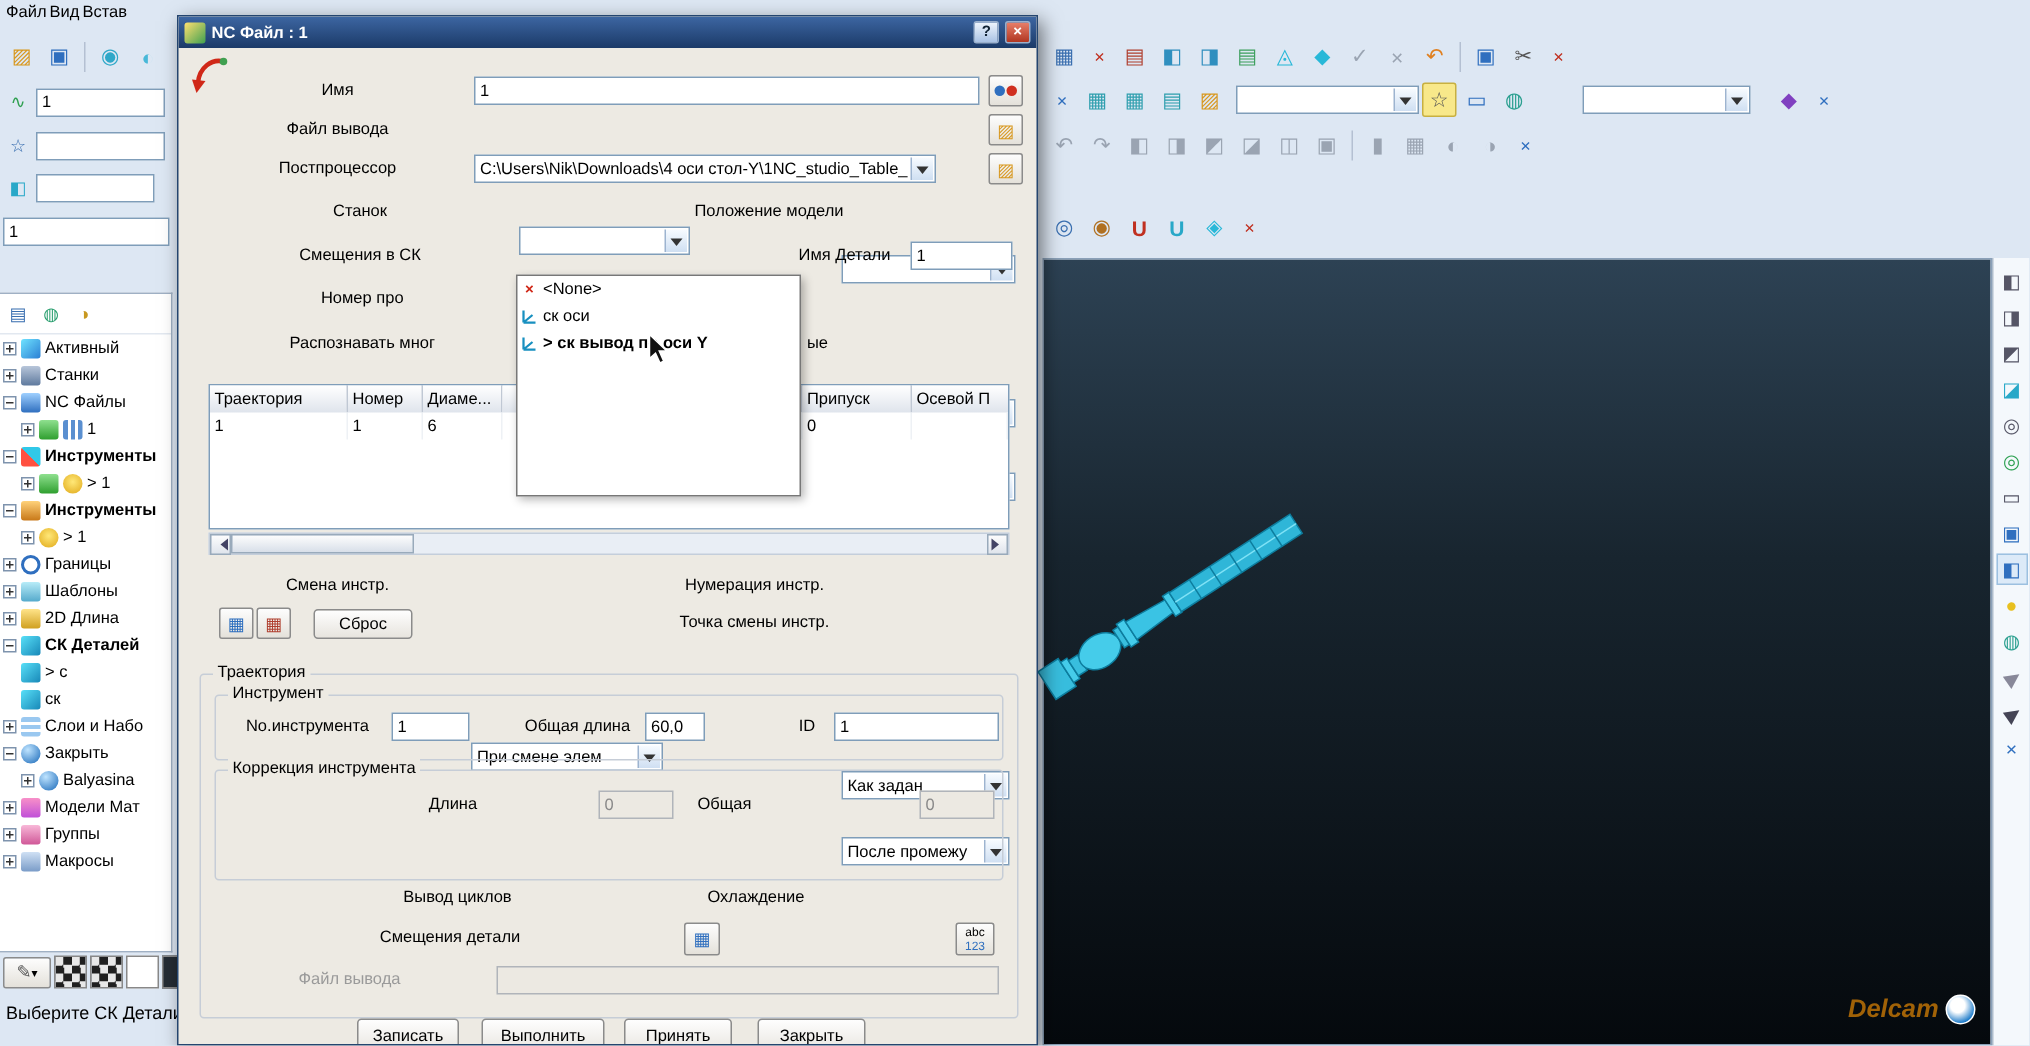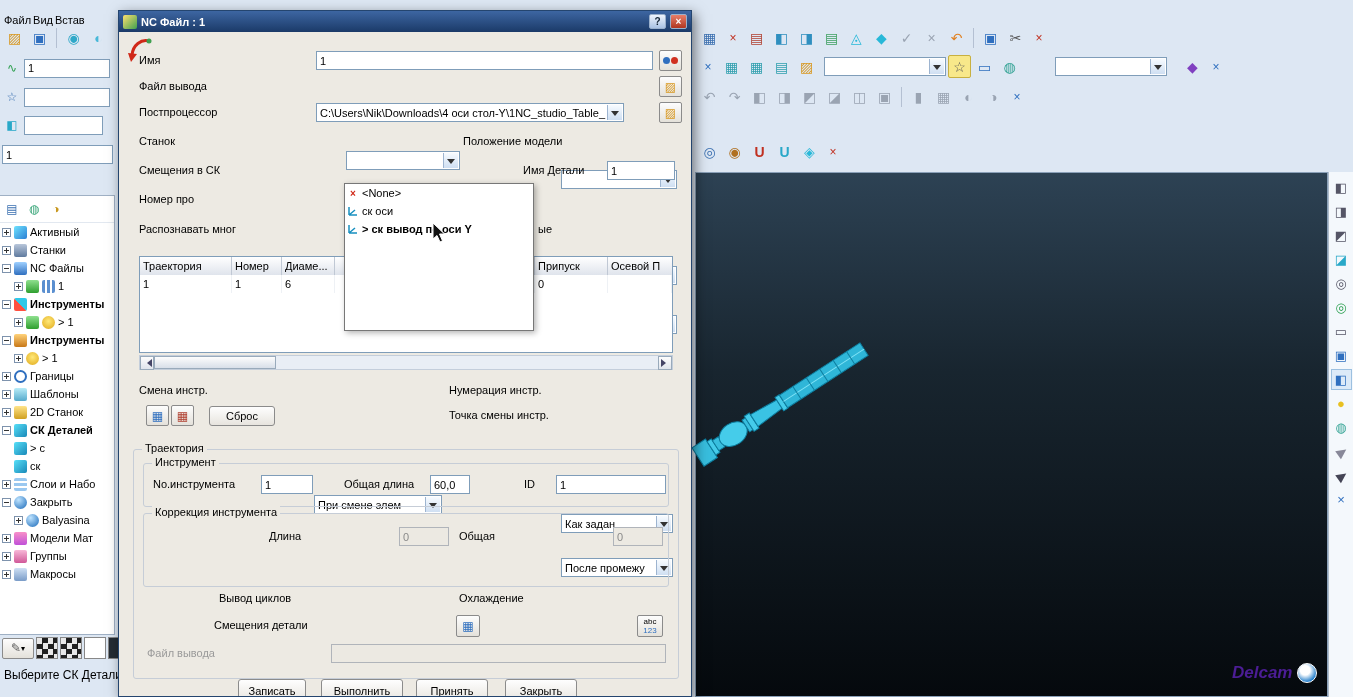--- a/index.html
+++ b/index.html
@@ -9,21 +9,21 @@
 .tbi{width:23px;height:23px;display:flex;align-items:center;justify-content:center;font-size:14px;border-radius:2px;flex:none}
 .tbi.sm{width:20px;height:20px;font-size:12px}
 .sep{width:1px;height:20px;background:#b4c0d2;margin:0 3px;flex:none}
 .row{display:flex;align-items:center;gap:2px}
 .gray{color:#9aa4b2}
 .txt{background:#fff;border:1px solid #7f9db9;height:19px;font-size:11px;display:flex;align-items:center;padding:0 3px;white-space:nowrap;overflow:hidden}
 .txt.dis{background:#ece9e2;border-color:#b0b4ba;color:#8a8a8a}
 .combo{background:#fff;border:1px solid #7f9db9;height:19px;font-size:11px;display:flex;align-items:center;padding:0 18px 0 3px;position:relative;white-space:nowrap;overflow:hidden}
 .combo .car{position:absolute;right:1px;top:1px;bottom:1px;width:15px;background:linear-gradient(#f7fbff,#cfdff2);border-left:1px solid #9db4d0;display:flex;align-items:flex-start;justify-content:center}
 .combo .car:after{content:'';border:4px solid transparent;border-top:5px solid #333;margin-top:6px}
-.rlbl{position:absolute;text-align:left;white-space:nowrap}
+.rlbl{position:absolute;text-align:center;white-space:nowrap}
 .llbl{position:absolute;white-space:nowrap}
 .btn{background:linear-gradient(#fefefe,#e7e4de);border:1px solid #8b8b8b;border-radius:3px;font-size:11px;display:flex;align-items:center;justify-content:center}
 .ibtn{width:23px;height:21px;background:linear-gradient(#fdfdfd,#e4e1da);border:1px solid #8b8b8b;border-radius:2px;display:flex;align-items:center;justify-content:center;font-size:12px}
 #dialog{left:118px;top:10px;width:574px;height:687px;background:#edeae3;border:1px solid #24456f;box-shadow:3px 4px 12px rgba(0,0,0,.5);overflow:hidden;z-index:20}
 #dlg-title{left:0;top:0;width:572px;height:21px;background:linear-gradient(180deg,#3d66a2,#1b3a68);display:flex;align-items:center;padding:0 4px;color:#fff;font-weight:bold;gap:4px}
 .tbtn{width:17px;height:15px;border:1px solid #9ab0cc;border-radius:2px;display:flex;align-items:center;justify-content:center;font-size:10px;font-weight:bold}
 .help{background:linear-gradient(#eef4fc,#a9c2e4);color:#123}
 .cls{background:linear-gradient(#e87f6a,#b03621);color:#fff}
 .grp{position:absolute;border:1px solid #c6cdd7;border-radius:3px}
 .gt{position:absolute;top:-8px;left:8px;background:#edeae3;padding:0 3px;font-size:11px;white-space:nowrap}
@@ -59,27 +59,27 @@
 .i-grp{background:linear-gradient(#f8b8d8,#d05898)}
 .i-mac{background:linear-gradient(#cfe0f4,#7a9cc8)}
 #viewport{left:695px;top:172px;width:633px;height:525px;background:linear-gradient(180deg,#2d4254 0%,#18252f 38%,#05090d 100%);border:1px solid #8aa0b8}
 #rstrip{left:1328px;top:172px;width:25px;height:525px;background:#f4f8fc;border-left:1px solid #aebccb;display:flex;flex-direction:column;align-items:center;padding-top:5px;gap:3px}
 .rsi{width:21px;height:21px;display:flex;align-items:center;justify-content:center;font-size:13px;flex:none}
 .chip{width:22px;height:22px;border:1px solid #888;flex:none}
 .checker{background:repeating-conic-gradient(#202020 0% 25%,#e8e8e8 0% 50%) 0 0/11px 11px}
 .ddrow{display:flex;align-items:center;height:18px;padding:0 2px;gap:3px;white-space:nowrap}
 .mini{width:12px;height:12px;flex:none;display:flex;align-items:center;justify-content:center;font-size:10px}
 .dot{width:7px;height:7px;border-radius:50%;display:inline-block}
-.logo{display:flex;align-items:center;gap:5px;color:#4c1d95;font-style:italic;font-weight:bold;font-size:17px}
+.logo{display:flex;align-items:center;gap:5px;color:#a16207;font-style:italic;font-weight:bold;font-size:17px}
 .logoball{width:20px;height:20px;border-radius:50%;background:radial-gradient(circle at 40% 35%,#fff 30%,#1878c8 75%);border:1px solid #fff}
 </style>
 </head>
 <body>
 
-<div class="ab row" style="left:4px;top:12px;height:15px;">
+<div class="ab row" style="left:4px;top:0;height:15px;">
   <span>Файл</span>
   <span>Вид</span>
   <span>Встав</span>
 </div>
 
 <div class="ab row" style="left:3px;top:26px">
   <span class="tbi" style="color:#d89820">▨</span>
   <span class="tbi" style="color:#2f6fbf">▣</span>
   <span class="sep"></span>
   <span class="tbi" style="color:#2fa8c8">◉</span>
@@ -229,21 +229,21 @@
       <span class="tl">Границы</span>
     </div>
   <div class="trow">
       <span class="exp cl"></span>
       <span class="ti i-tmpl"></span>
       <span class="tl">Шаблоны</span>
     </div>
   <div class="trow">
       <span class="exp cl"></span>
       <span class="ti i-2d"></span>
-      <span class="tl">2D Станок</span>
+      <span class="tl">2D Длина</span>
     </div>
   <div class="trow b">
       <span class="exp"></span>
       <span class="ti i-cs"></span>
       <span class="tl">СК Деталей</span>
     </div>
   <div class="trow c">
       <span class="ti i-cs"></span>
       <span class="tl">&gt; с</span>
     </div>

